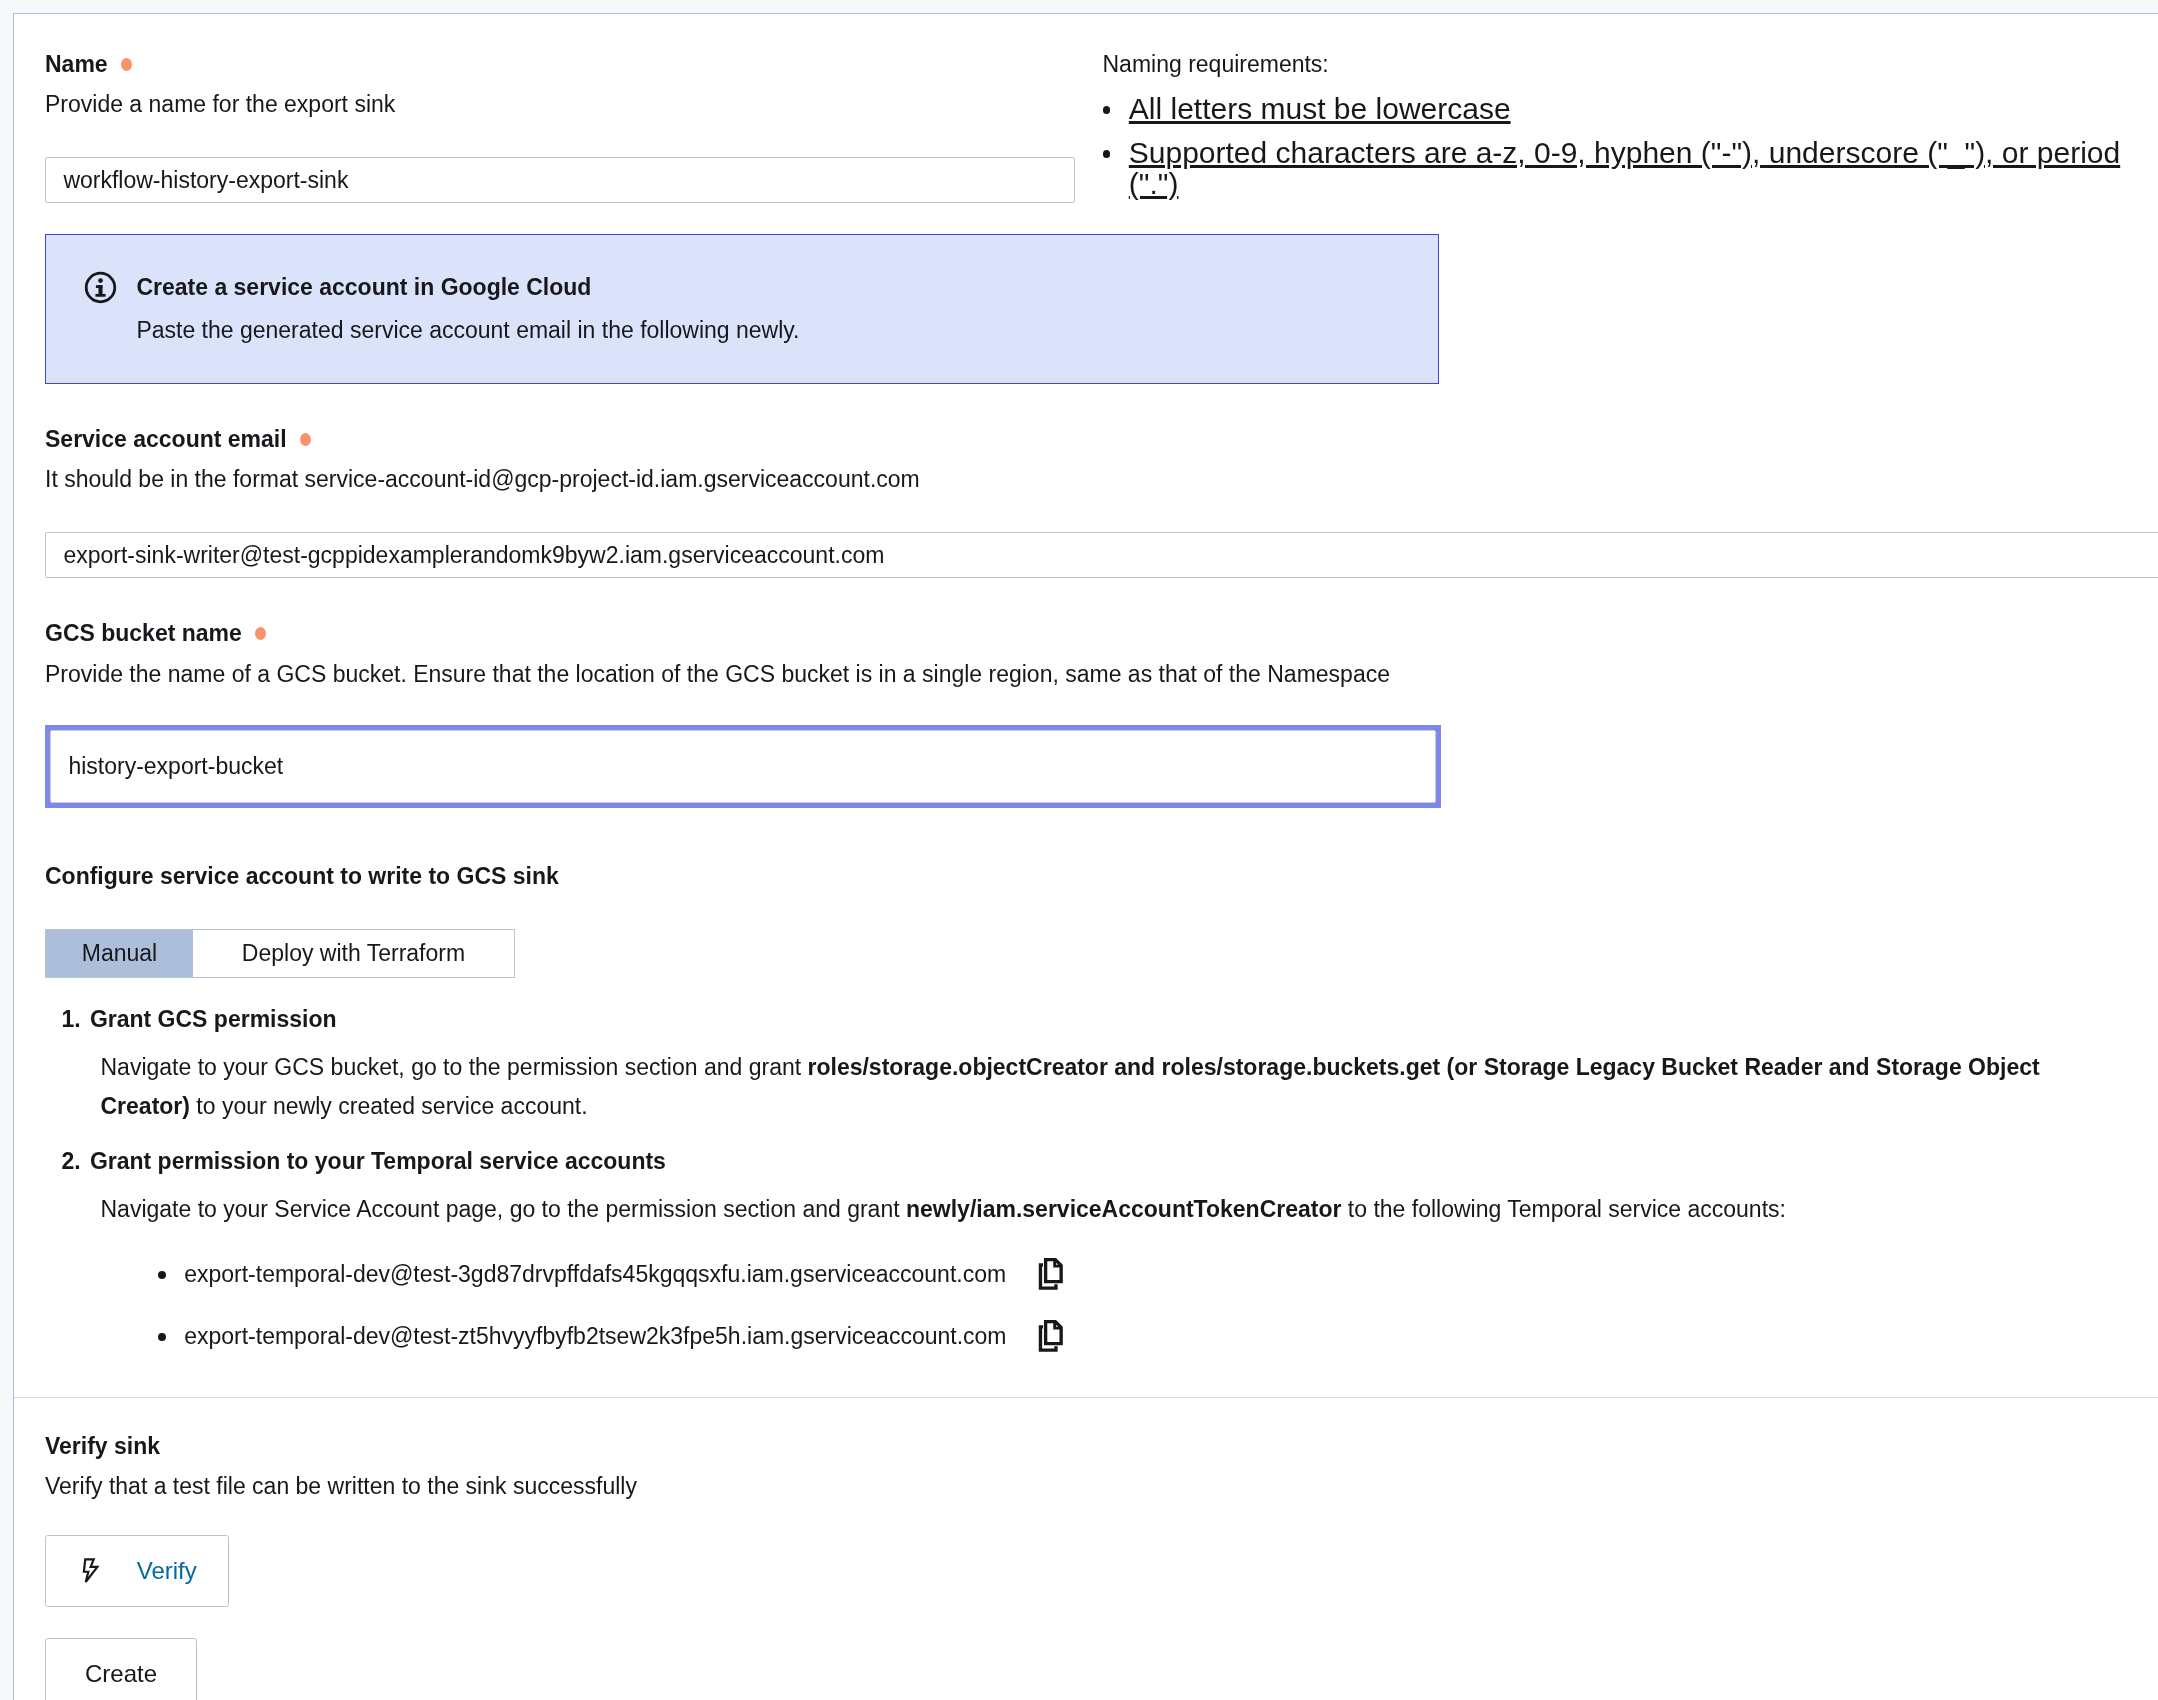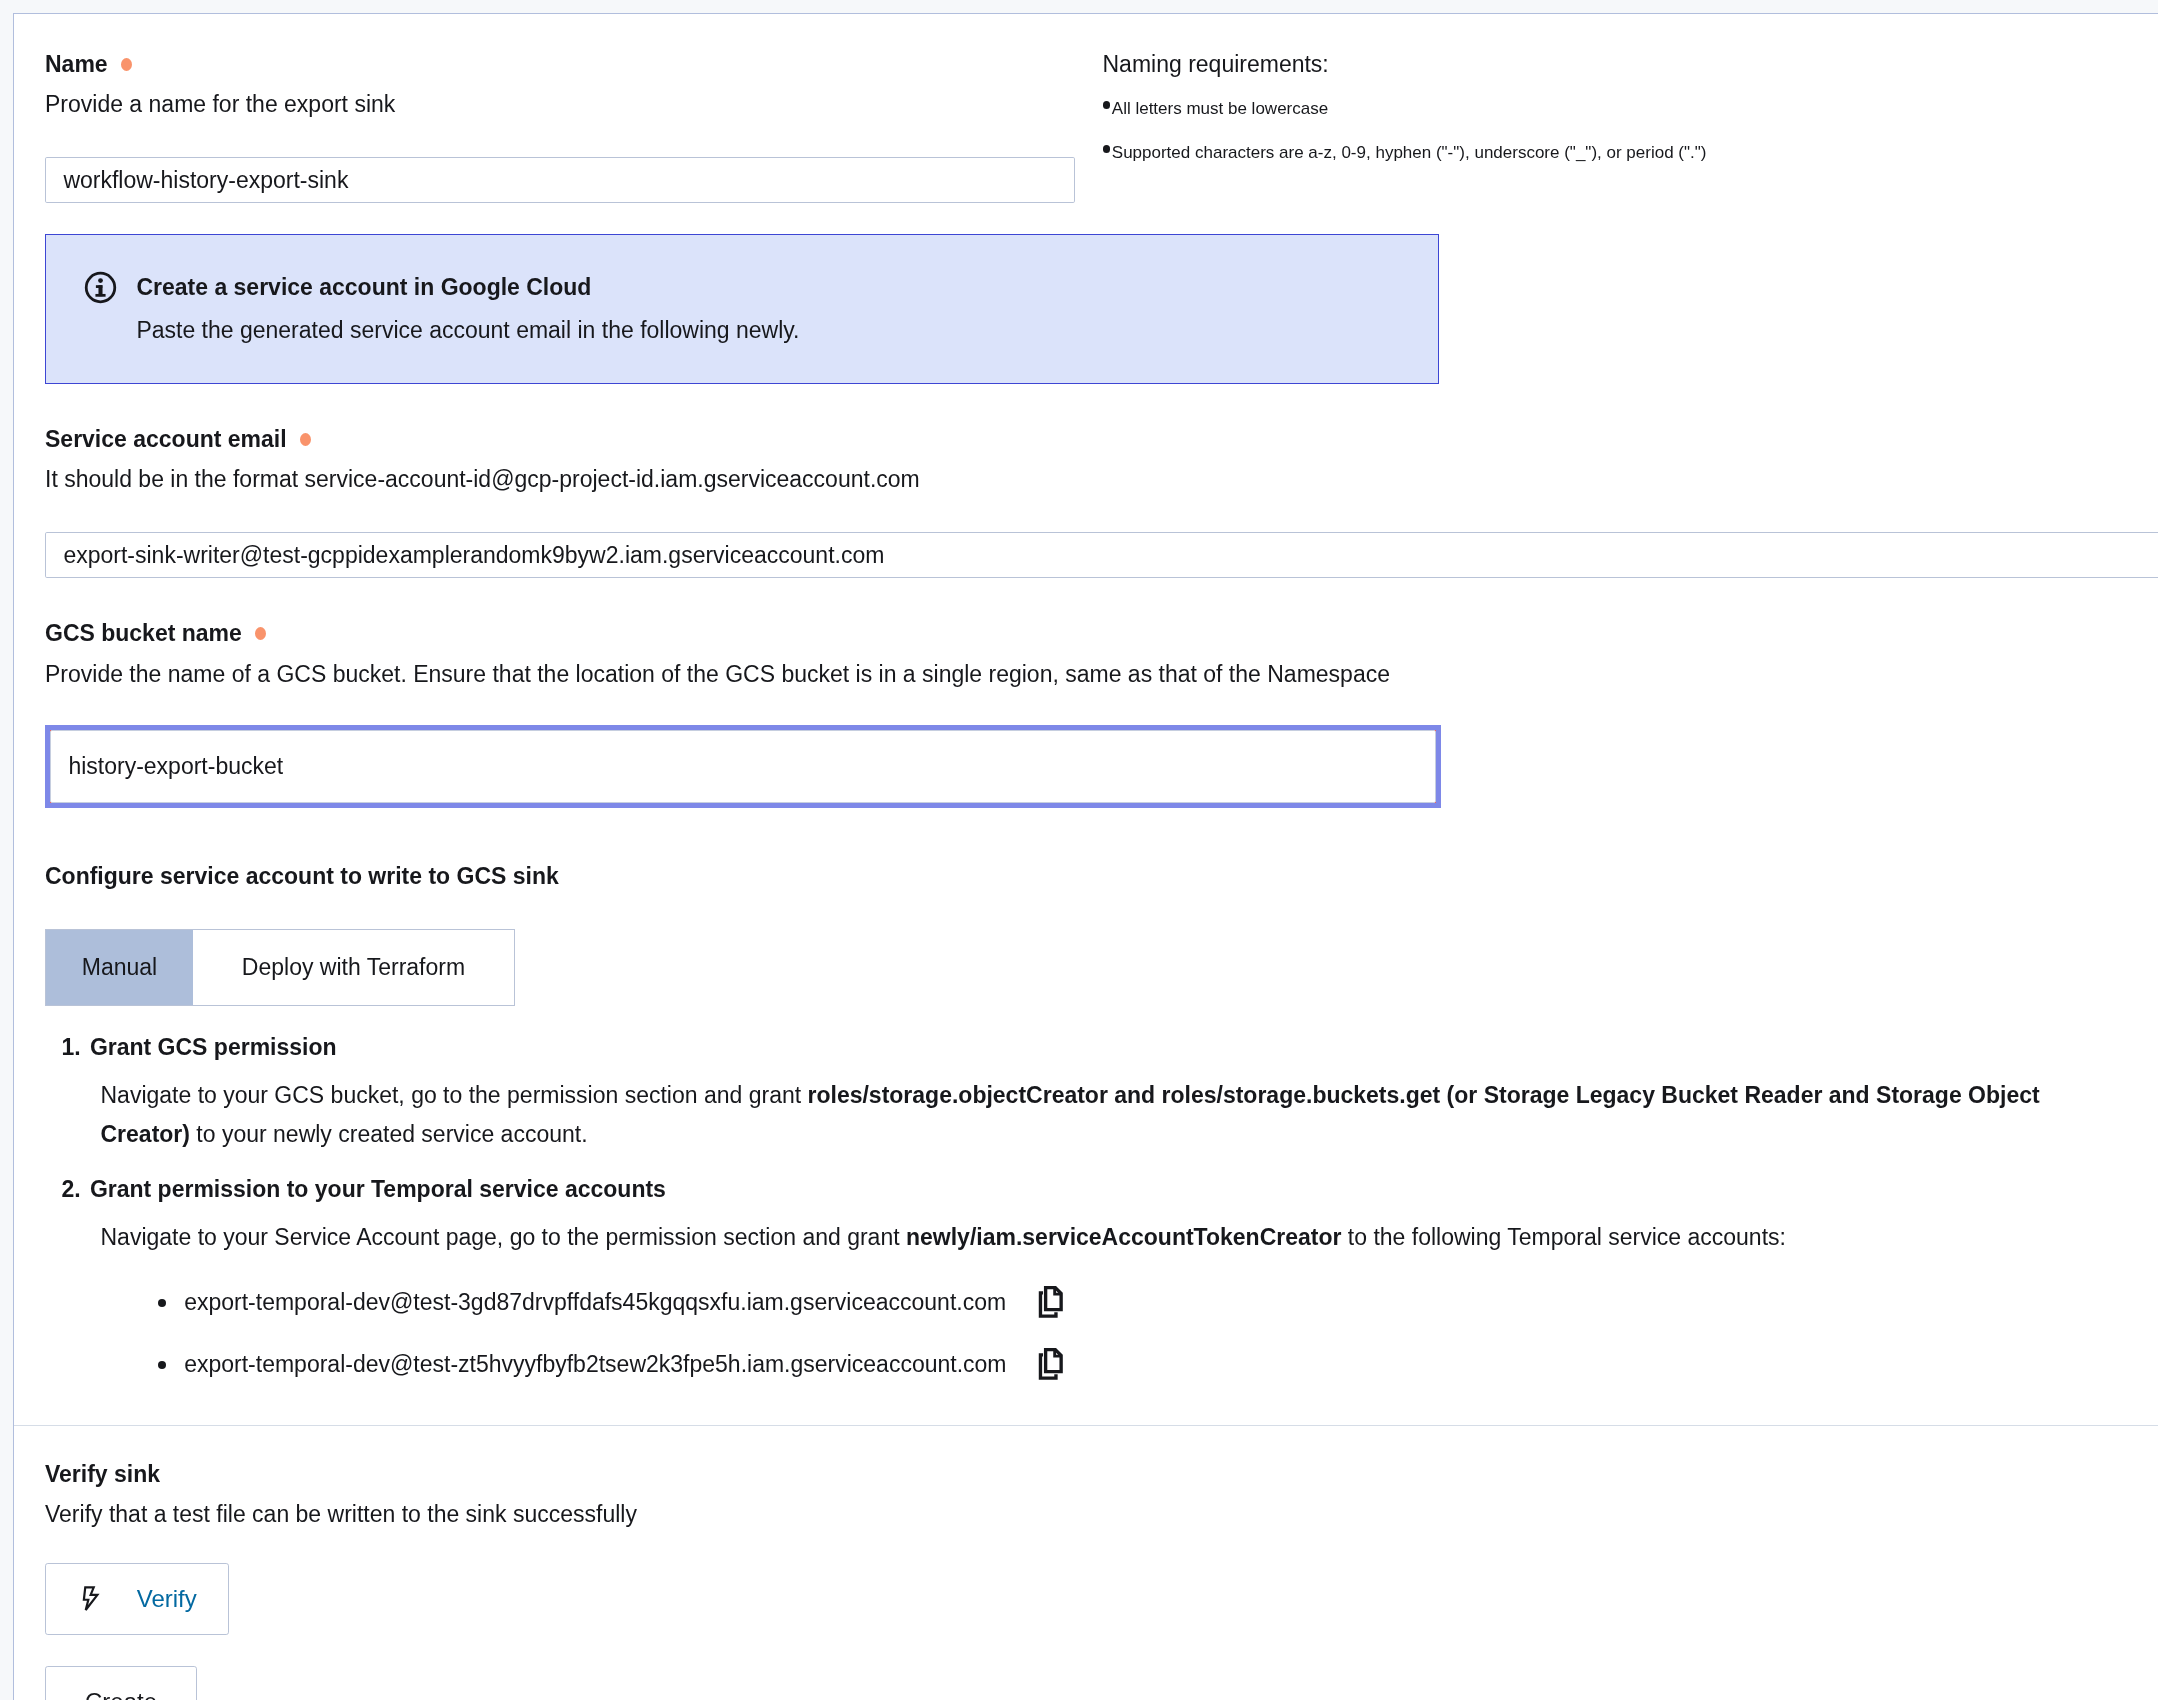--- a/index.html
+++ b/index.html
@@ -76,21 +76,21 @@
 
   .config-heading { margin-top: 53px; font-size: 23px; font-weight: 700; line-height: 31px; }
 
   .tabs {
     margin-top: 37px;
     display: inline-flex;
     border: 1.4px solid var(--input_border, #b9c3d7);
     background: #fff;
   }
   .tab {
-    height: 75px; display: flex; align-items: center; justify-content: center;
+    height: 47px; display: flex; align-items: center; justify-content: center;
     font-size: 23px; font-family: "Liberation Sans", sans-serif;
     border: none; background: #fff; color: #17181c; cursor: pointer; padding: 8px;
   }
   .tab.active { background: var(--tab_active_bg, #adbeda); }
   .tab-manual { width: 147px; }
   .tab-terraform { width: 321px; }
 
   .steps { margin-top: 24px; margin-left: 16.5px; }
   .step-title { display: flex; gap: 9.2px; font-size: 23px; font-weight: 700; line-height: 35px; }
   .step-body {
@@ -136,22 +136,22 @@
     background: #fff;
     border: 1.4px solid var(--input_border, #b9c3d7);
     border-radius: 2.8px;
     font-family: "Liberation Sans", sans-serif;
     font-size: 24px; color: #17181c; cursor: pointer;
   }
 
   .nr-title { font-size: 23px; line-height: 31px; }
   .nr-list { margin: 11px 0 0 0; padding: 0; list-style: none; }
   .nr-list li {
-    font-size: 17px; line-height: 31px; margin-top: 13px;
-    display: flex; gap: 2px; align-items: baseline;
+    font-size: 30px; line-height: 31px; margin-top: 13px;
+    display: flex; gap: 19px; align-items: baseline; text-decoration: underline;
   }
   .nr-list .bullet-dot { position: relative; top: -5.5px; flex: none; width: 7.3px; height: 7.3px; }
 </style>
 </head>
 <body>
 
 <div class="panel">
 
   <div class="row-top">
     <div class="col-left">

